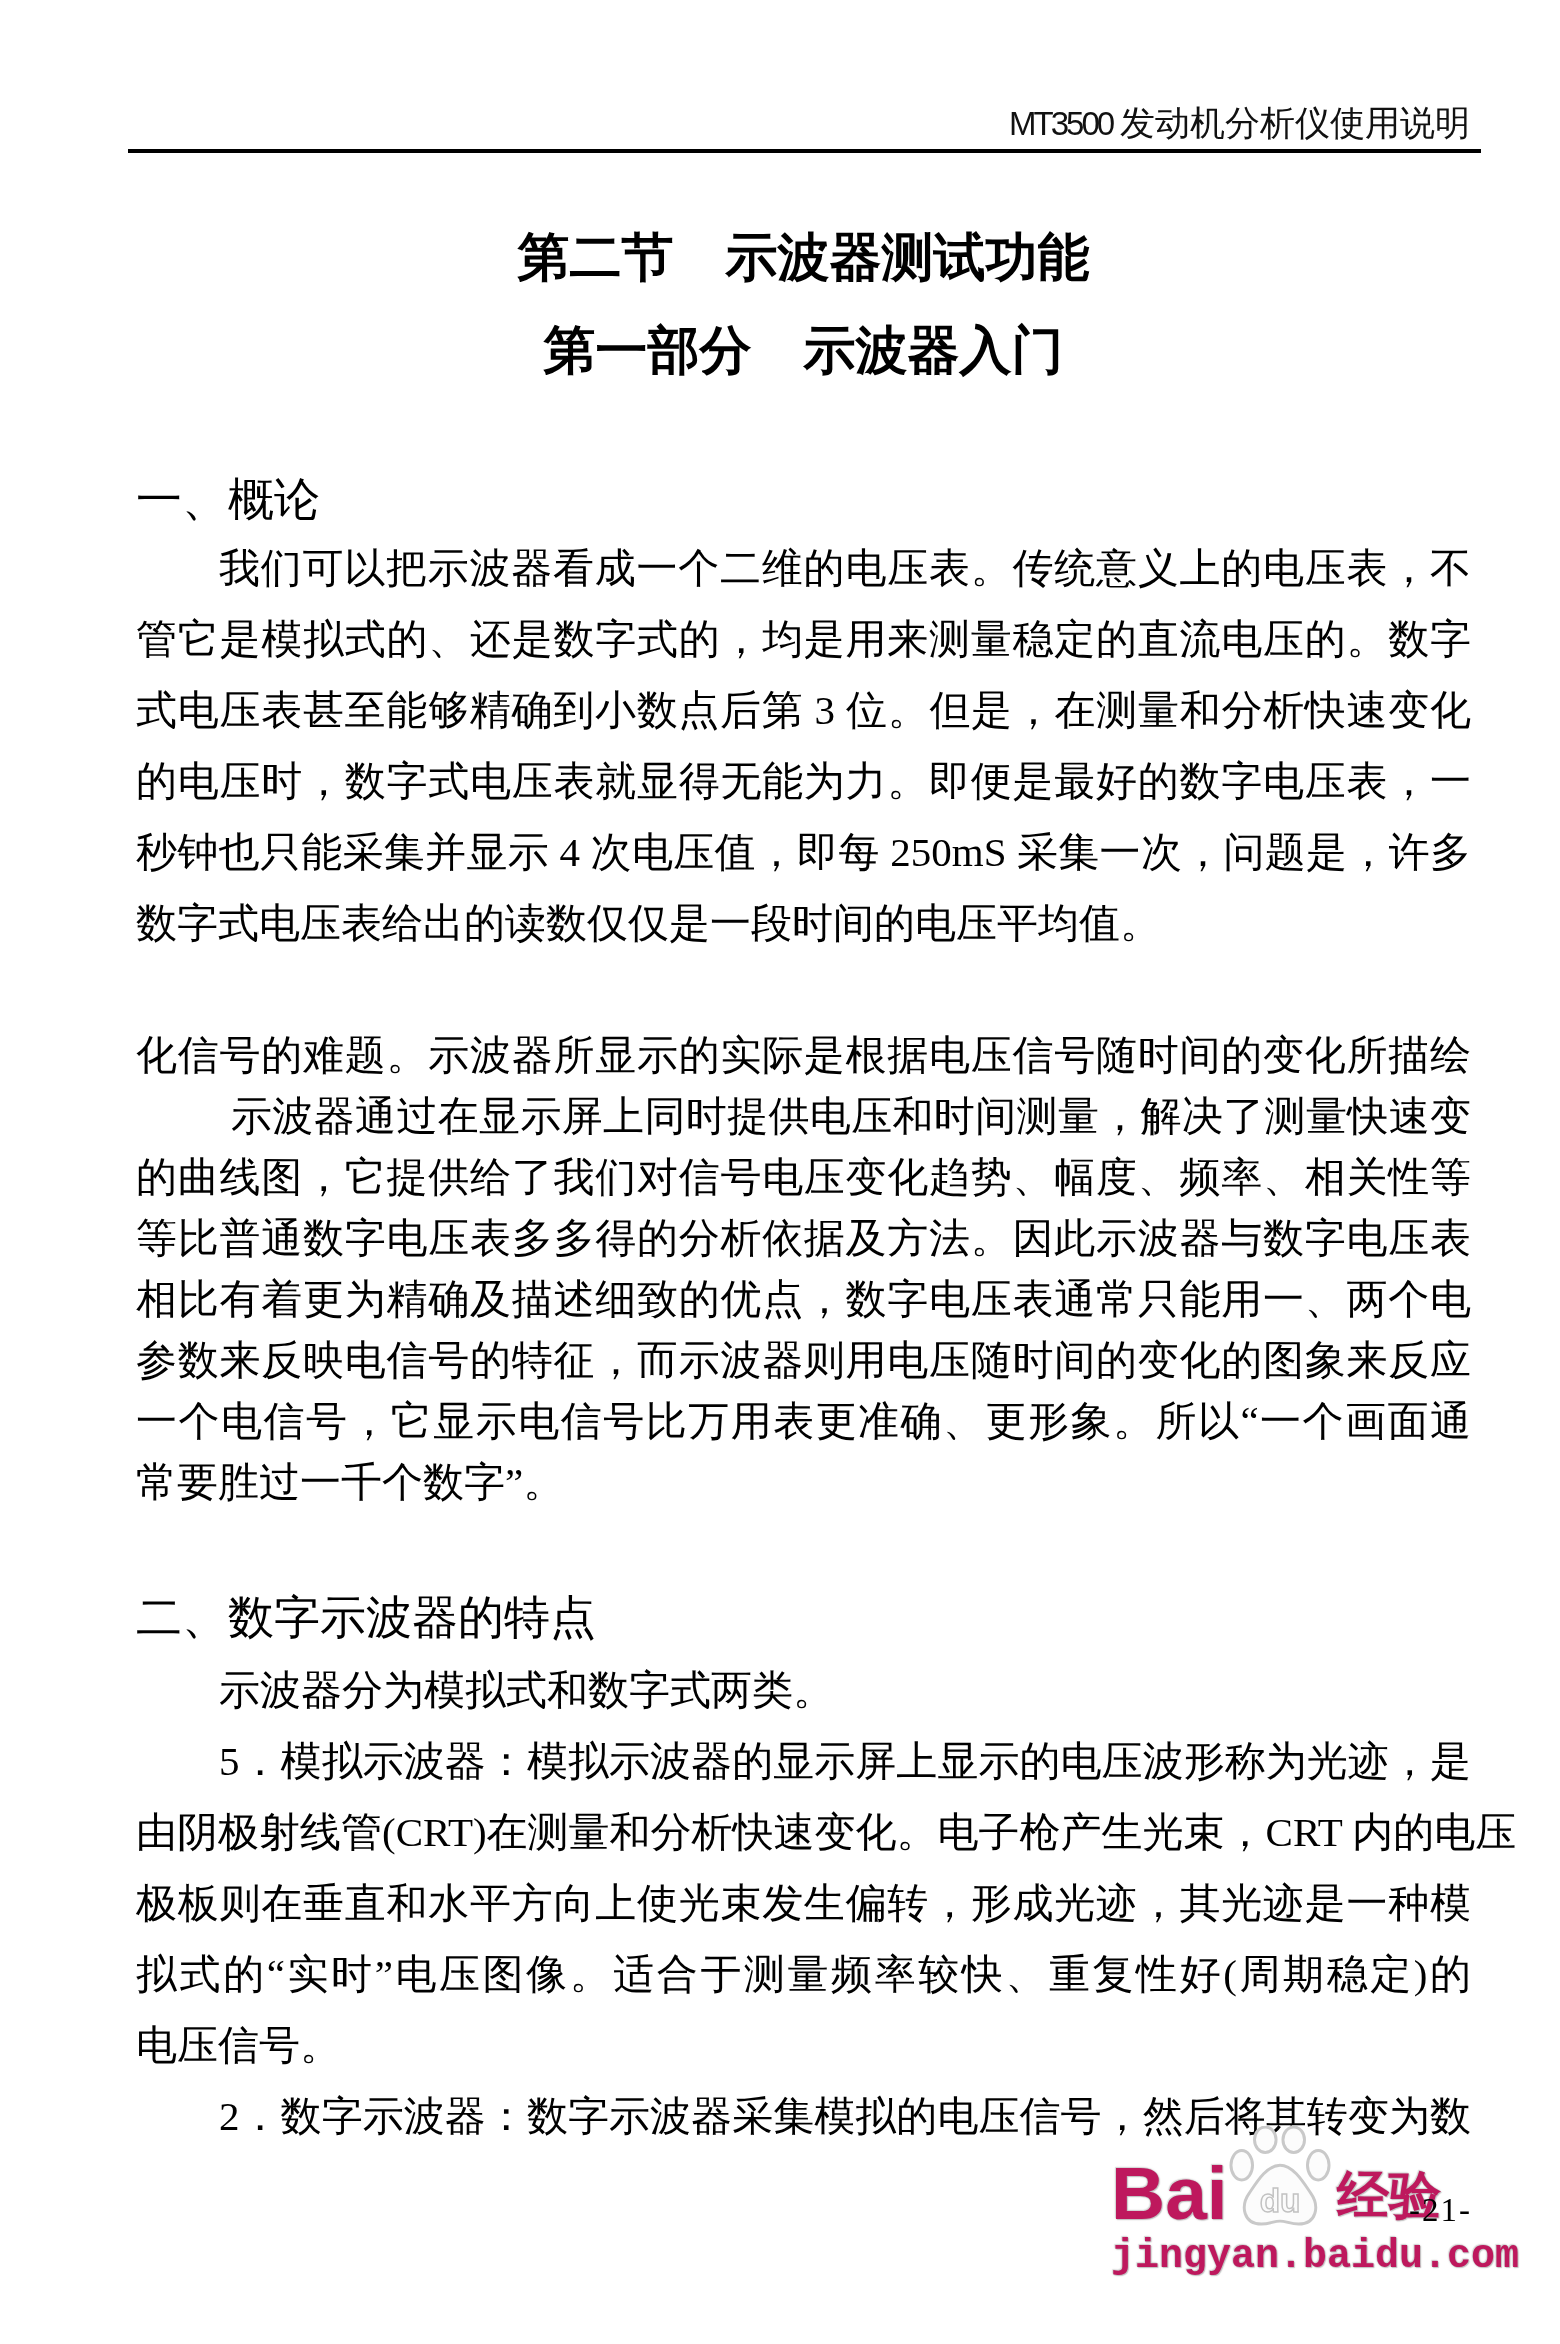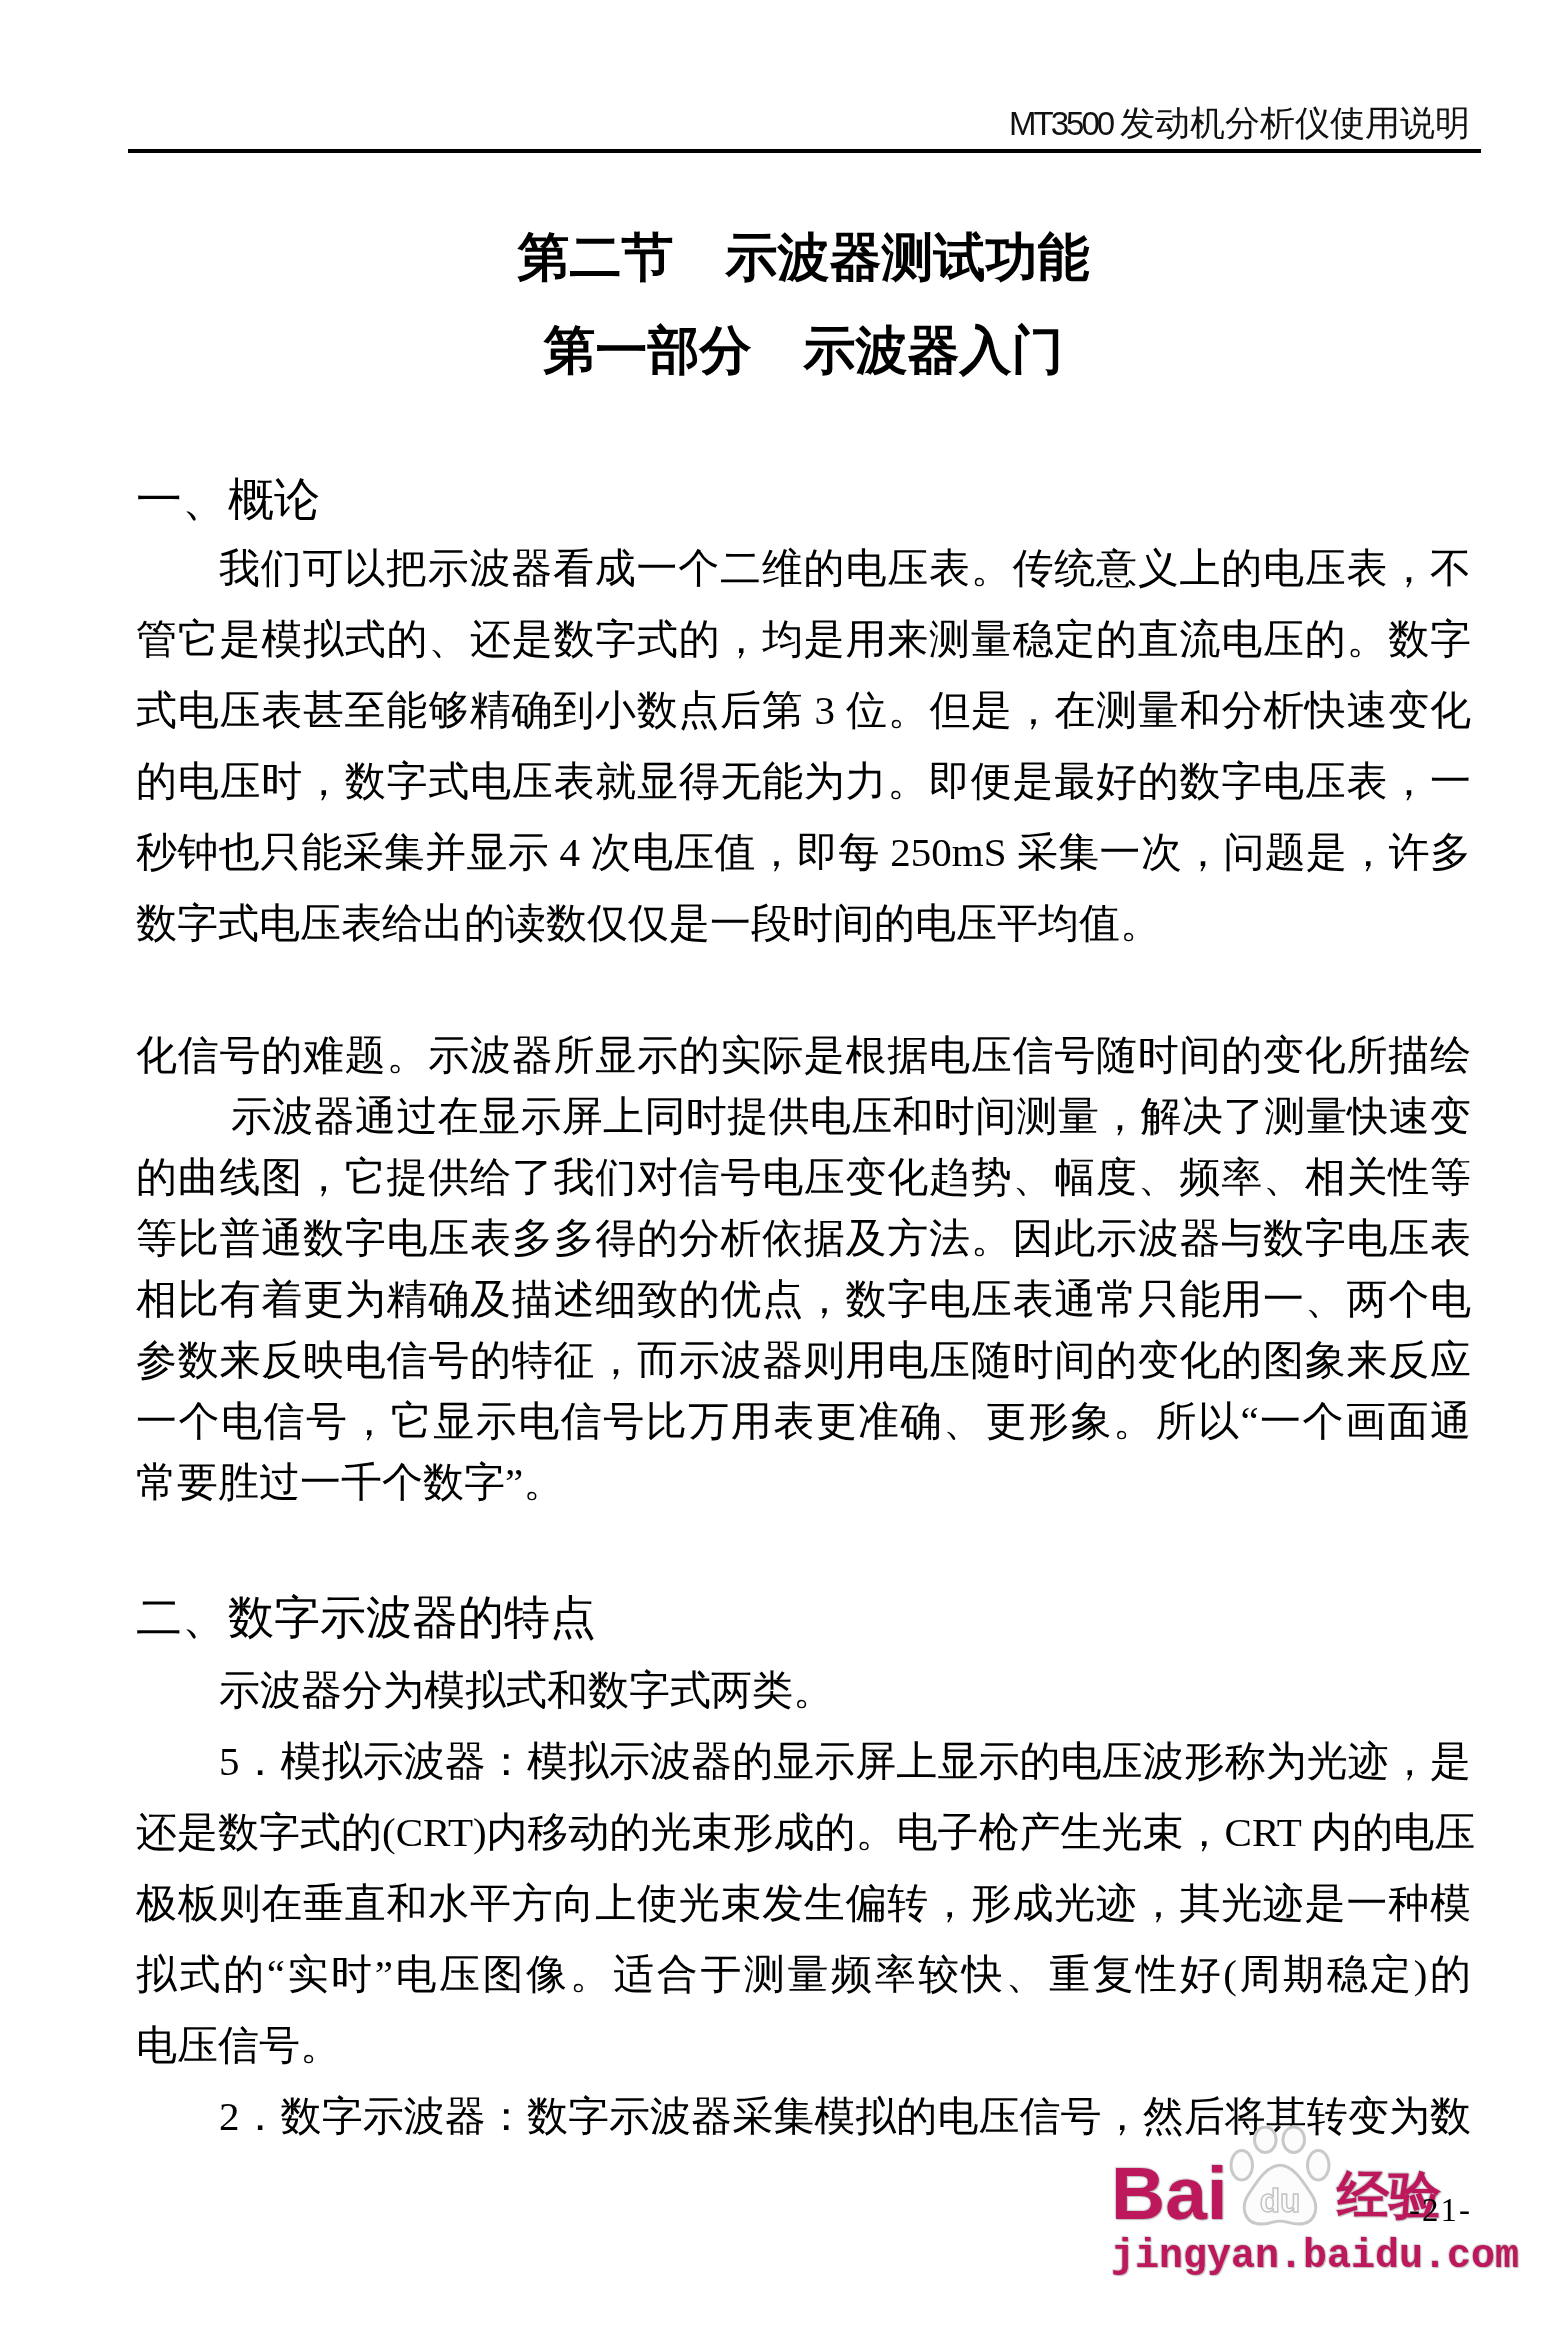--- a/index.html
+++ b/index.html
@@ -95,21 +95,21 @@
   <div class="line">参数来反映电信号的特征，而示波器则用电压随时间的变化的图象来反应</div>
   <div class="line">一个电信号，它显示电信号比万用表更准确、更形象。所以“一个画面通</div>
   <div class="line last">常要胜过一千个数字”。</div>
 </div>
 
 <div class="heading heading-2">二、数字示波器的特点</div>
 
 <div class="block sec2">
   <div class="line indent last">示波器分为模拟式和数字式两类。</div>
   <div class="line indent">5．模拟示波器：模拟示波器的显示屏上显示的电压波形称为光迹，是</div>
-  <div class="line">还是数字式的(CRT)内移动的光束形成的。电子枪产生光束，CRT 内的电压</div>
+  <div class="line">由阴极射线管(CRT)在测量和分析快速变化。电子枪产生光束，CRT 内的电压</div>
   <div class="line">极板则在垂直和水平方向上使光束发生偏转，形成光迹，其光迹是一种模</div>
   <div class="line">拟式的“实时”电压图像。适合于测量频率较快、重复性好(周期稳定)的</div>
   <div class="line last">电压信号。</div>
   <div class="line indent">2．数字示波器：数字示波器采集模拟的电压信号，然后将其转变为数</div>
 </div>
 
 <div class="watermark">
   <span class="wm-text wm-brand-left">Bai</span>
   <svg class="wm-paw" viewBox="0 0 106 104" xmlns="http://www.w3.org/2000/svg">
     <g fill="#fcfcfc" stroke="#c9c9c9" stroke-width="3">

